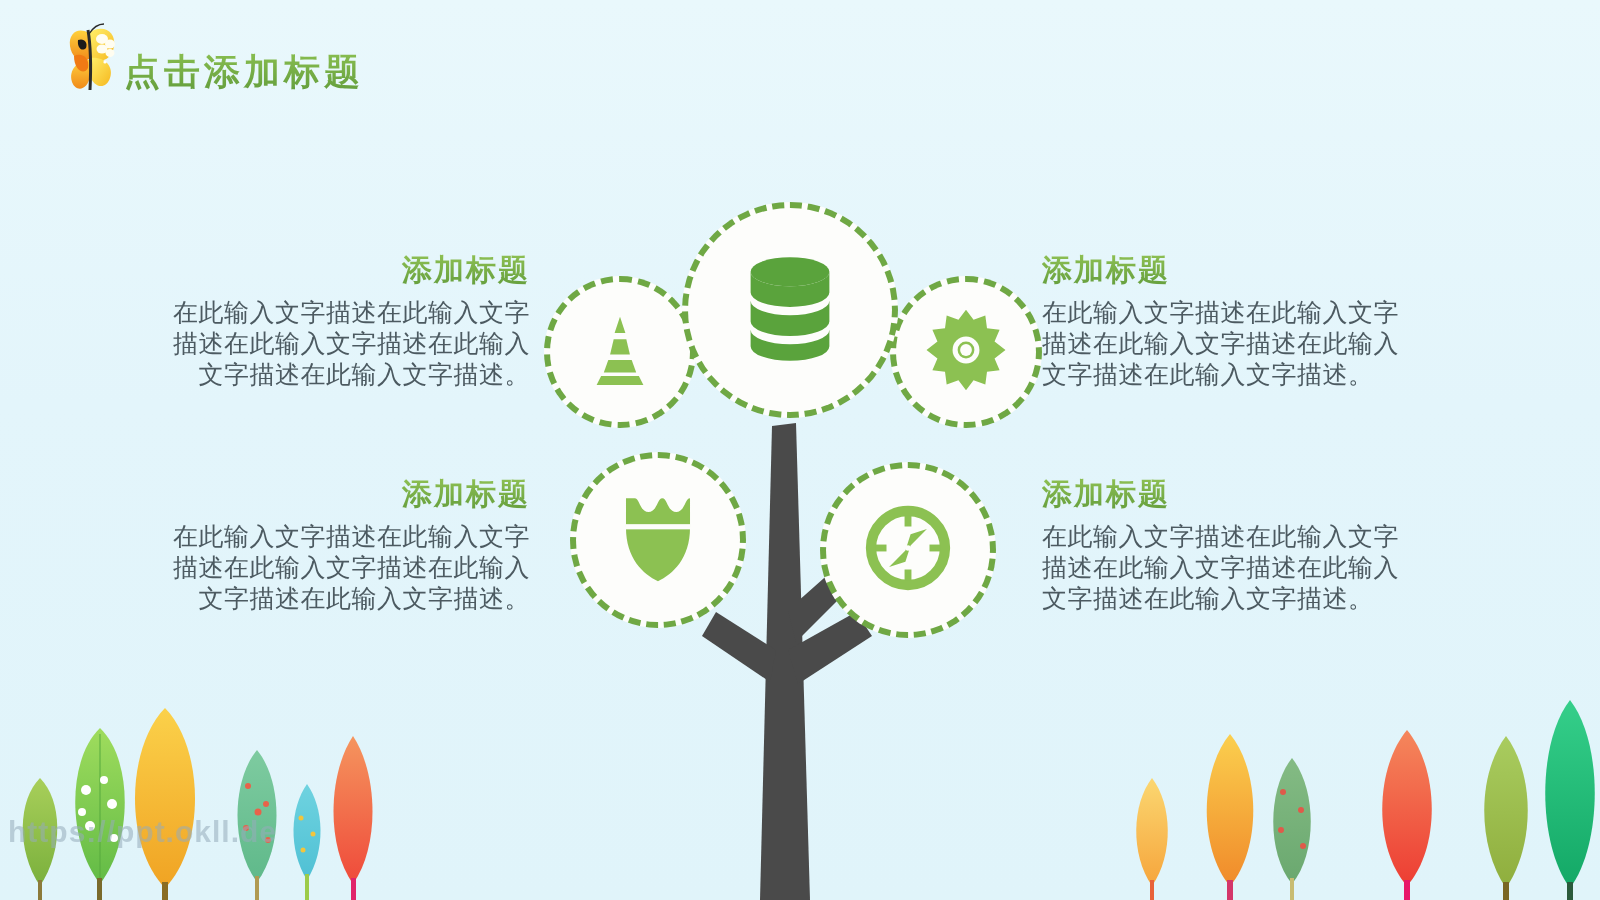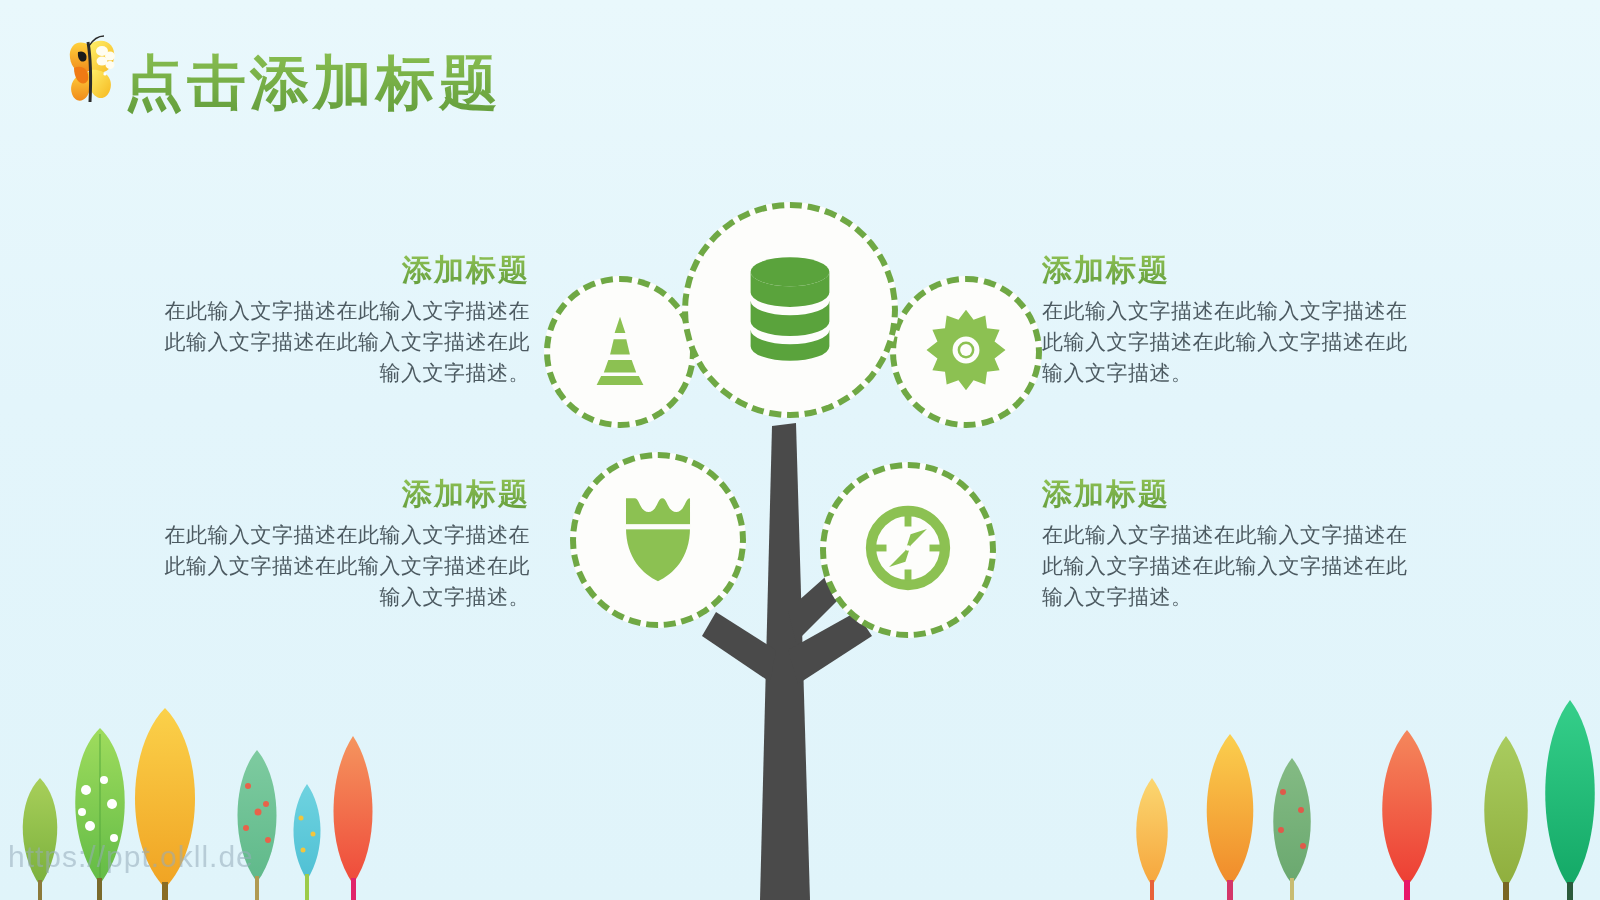--- a/index.html
+++ b/index.html
@@ -7,37 +7,37 @@
   body {
     font-family:"Liberation Serif", serif;
     background:linear-gradient(180deg,#e9f8fc 0%, #e3f5fb 45%, #e0f4fa 100%);
     position:relative;
   }
 
   
   .title-bar { position:absolute; left:60px; top:18px; display:flex; align-items:center; }
   .butterfly { width:58px; height:82px; position:relative; flex:none; margin-right:6px; }
   .title-text {
-    font-size:59px; font-weight:700; letter-spacing:4px;
+    font-size:36px; font-weight:700; letter-spacing:4px;
     color:#74ab4a;
     background:linear-gradient(180deg,#8cc152 0%, #5f9a3a 100%);
     -webkit-background-clip:text; background-clip:text; -webkit-text-fill-color:transparent;
     margin-top:26px;
   }
 
   
   .tblock { position:absolute; width:370px; }
   .tblock h3 {
     font-size:30px; font-weight:700; letter-spacing:2px; margin-bottom:6px;
     background:linear-gradient(180deg,#93c456 0%, #5f9a3a 100%);
     -webkit-background-clip:text; background-clip:text; -webkit-text-fill-color:transparent;
     color:#7ab648;
   }
   .tblock p {
-    font-size:21px; line-height:31px; color:#4c5a61; letter-spacing:0.5px;font-family:Liberation Mono, monospace;
+    font-size:25px; line-height:31px; color:#4c5a61; letter-spacing:0.5px;
   }
   .t-left  { text-align:right; }
   .t-right { text-align:left; }
   #blk-tl { left:160px; top:250px; }
   #blk-bl { left:160px; top:474px; }
   #blk-tr { left:1042px; top:250px; }
   #blk-br { left:1042px; top:474px; }
 
   
   .tree { position:absolute; left:520px; top:180px; width:560px; height:720px; }
@@ -54,25 +54,26 @@
   .n-cone   { width:152px; height:152px; left:24px;  top:96px; z-index:3; }
   .n-gear   { width:152px; height:152px; left:370px; top:96px; z-index:3; }
   .n-shield { width:176px; height:176px; left:50px;  top:272px; z-index:3; }
   .n-compass{ width:176px; height:176px; left:300px; top:282px; z-index:3; }
 
   
   .ground { position:absolute; left:0; bottom:0; width:1600px; height:200px; }
 
   
   .watermark {
-    position:absolute; left:8px; top:840px;
+    position:absolute; left:8px; top:815px;
     font-size:30px; letter-spacing:1px;
     font-family:"Liberation Sans", sans-serif;
     color:rgba(150,172,186,0.55);
     user-select:none;
+    font-weight:bold;
   }
 </style>
 </head>
 <body>
 
 <div class="title-bar">
   <span class="butterfly">
     <svg viewBox="0 0 58 82" width="58" height="82">
       <defs>
         <linearGradient id="bfA" x1="0" y1="0" x2="1" y2="1">

